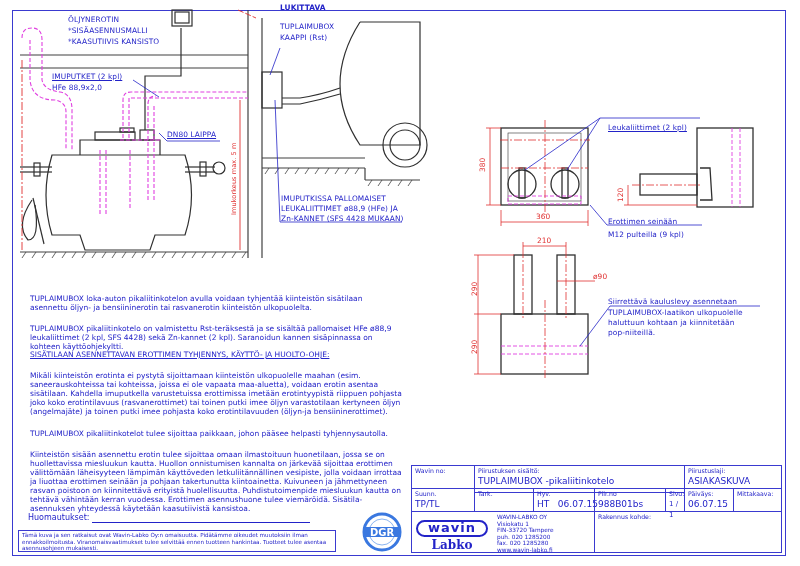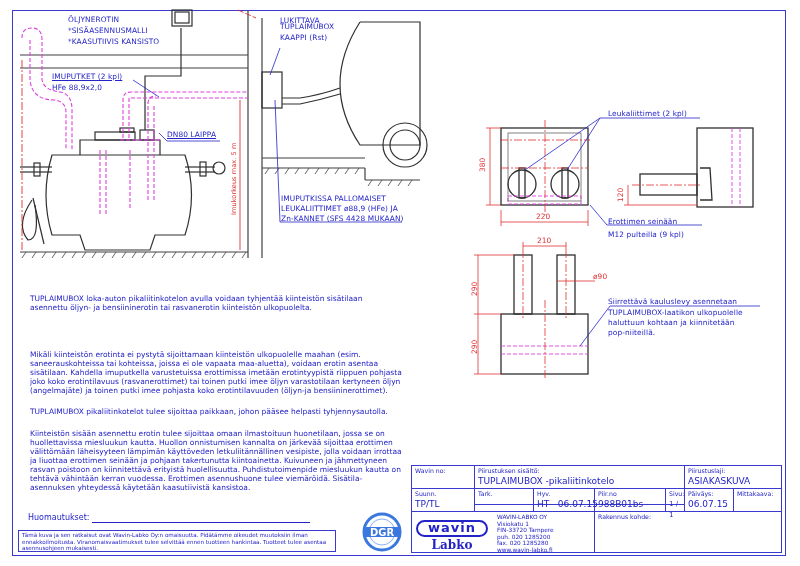--- a/index.html
+++ b/index.html
@@ -199,47 +199,49 @@
   </g>
 </svg>
 
 <div class="lbl" style="left:68px;top:15px;">ÖLJYNEROTIN</div>
 <div class="lbl" style="left:68px;top:26px;">*SISÄASENNUSMALLI</div>
 <div class="lbl" style="left:68px;top:37px;">*KAASUTIIVIS KANSISTO</div>
 <div class="lbl ul" style="left:52px;top:72px;">IMUPUTKET (2 kpl)</div>
 <div class="lbl" style="left:52px;top:83px;">HFe 88,9x2,0</div>
 <div class="lbl ul" style="left:167px;top:130px;">DN80 LAIPPA</div>
 <div class="lbl" style="left:230px;top:215px;transform:rotate(-90deg);transform-origin:left top;color:#e03030;font-size:6.5px;">Imukorkeus max. 5 m</div>
-<div class="lbl" style="left:280px;top:16px;">LUKITTAVA</div>
+<div class="lbl" style="left:280px;top:3px;font-weight:bold;">LUKITTAVA</div>
 <div class="lbl" style="left:280px;top:22px;">TUPLAIMUBOX</div>
 <div class="lbl" style="left:280px;top:33px;">KAAPPI (Rst)</div>
 <div class="lbl" style="left:281px;top:194px;">IMUPUTKISSA PALLOMAISET</div>
 <div class="lbl" style="left:281px;top:204px;">LEUKALIITTIMET ø88,9 (HFe) JA</div>
 <div class="lbl" style="left:281px;top:214px;">Zn-KANNET (SFS 4428 MUKAAN)</div>
 
-<div class="lbl" style="left:608px;top:109px;">Leukaliittimet (2 kpl)</div>
+<div class="lbl" style="left:608px;top:123px;text-decoration:underline;">Leukaliittimet (2 kpl)</div>
 <div class="lbl" style="left:608px;top:217px;">Erottimen seinään</div>
 <div class="lbl" style="left:608px;top:230px;">M12 pulteilla (9 kpl)</div>
 <div class="lbl" style="left:608px;top:297px;">Siirrettävä kauluslevy asennetaan</div>
 <div class="lbl" style="left:608px;top:308px;">TUPLAIMUBOX-laatikon ulkopuolelle</div>
 <div class="lbl" style="left:608px;top:318px;">haluttuun kohtaan ja kiinnitetään</div>
 <div class="lbl" style="left:608px;top:328px;">pop-niiteillä.</div>
 
 <div class="lbl" style="left:478px;top:172px;transform:rotate(-90deg);transform-origin:left top;color:#e03030;">380</div>
-<div class="lbl" style="left:536px;top:212px;color:#e03030;">220</div>
+<div class="lbl" style="left:536px;top:212px;color:#e03030;">360</div>
 <div class="lbl" style="left:616px;top:202px;transform:rotate(-90deg);transform-origin:left top;color:#e03030;">120</div>
 <div class="lbl" style="left:537px;top:236px;color:#e03030;">210</div>
 <div class="lbl" style="left:581px;top:272px;color:#e03030;margin-left:12px;">ø90</div>
 <div class="lbl" style="left:470px;top:296px;transform:rotate(-90deg);transform-origin:left top;color:#e03030;">290</div>
 <div class="lbl" style="left:470px;top:354px;transform:rotate(-90deg);transform-origin:left top;color:#e03030;">290</div>
 
 <div class="body-text" style="top:282px;">
   <p>TUPLAIMUBOX loka-auton pikaliitinkotelon avulla voidaan tyhjentää kiinteistön sisätilaan asennettu öljyn- ja bensiininerotin tai rasvanerotin kiinteistön ulkopuolelta.</p>
+  <p>TUPLAIMUBOX pikaliitinkotelo on valmistettu Rst-teräksestä ja se sisältää pallomaiset HFe ø88,9 leukaliittimet (2 kpl, SFS 4428) sekä Zn-kannet (2 kpl). Saranoidun kannen sisäpinnassa on kohteen käyttöohjekyltti.</p>
 </div>
 <div class="body-text" style="top:338px;">
+  <p class="ul">SISÄTILAAN ASENNETTAVAN EROTTIMEN TYHJENNYS, KÄYTTÖ- JA HUOLTO-OHJE:</p>
   <p>Mikäli kiinteistön erotinta ei pystytä sijoittamaan kiinteistön ulkopuolelle maahan (esim. saneerauskohteissa tai kohteissa, joissa ei ole vapaata maa-aluetta), voidaan erotin asentaa sisätilaan. Kahdella imuputkella varustetuissa erottimissa imetään erotintyypistä riippuen pohjasta joko koko erotintilavuus (rasvanerottimet) tai toinen putki imee öljyn varastotilaan kertyneen öljyn (angelmajäte) ja toinen putki imee pohjasta koko erotintilavuuden (öljyn-ja bensiininerottimet).</p>
   <p>TUPLAIMUBOX pikaliitinkotelot tulee sijoittaa paikkaan, johon pääsee helpasti tyhjennysautolla.</p>
   <p>Kiinteistön sisään asennettu erotin tulee sijoittaa omaan ilmastoituun huonetilaan, jossa se on huollettavissa miesluukun kautta. Huollon onnistumisen kannalta on järkevää sijoittaa erottimen välittömään läheisyyteen lämpimän käyttöveden letkuliitännällinen vesipiste, jolla voidaan irrottaa ja liuottaa erottimen seinään ja pohjaan takertunutta kiintoainetta. Kuivuneen ja jähmettyneen rasvan poistoon on kiinnitettävä erityistä huolellisuutta. Puhdistutoimenpide miesluukun kautta on tehtävä vähintään kerran vuodessa. Erottimen asennushuone tulee viemäröidä. Sisätila-asennuksen yhteydessä käytetään kaasutiivistä kansistoa.</p>
 </div>
 
 <div class="remarks">Huomautukset:</div>
 <div class="remarks-line"></div>
 
 <div class="disclaimer">Tämä kuva ja sen ratkaisut ovat Wavin-Labko Oy:n omaisuutta. Pidätämme oikeudet muutoksiin ilman ennakkoilmoitusta. Viranomaisvaatimukset tulee selvittää ennen tuotteen hankintaa. Tuotteet tulee asentaa asennusohjeen mukaisesti.</div>
 
@@ -247,21 +249,21 @@
   <circle cx="22" cy="20" r="18" fill="#ffffff" stroke="#3a78e0" stroke-width="3"></circle>
   <circle cx="22" cy="20" r="13" fill="none" stroke="#8ab4f0" stroke-width="1"></circle>
   <rect x="3" y="15" width="38" height="10" fill="#3a78e0"></rect>
   <text x="22" y="24" font-size="10" text-anchor="middle" fill="#ffffff" font-family="DejaVu Sans, sans-serif" font-weight="bold">DGR</text>
 </svg>
 
 <div class="cell" style="left:411px;top:465px;width:64px;height:24px;">
   <span class="cap">Wavin no:</span>
   <span class="val"></span>
 </div>
-<div class="cell" style="left:474px;top:465px;width:211px;height:40px;">
+<div class="cell" style="left:474px;top:465px;width:211px;height:28px;">
   <span class="cap">Piirustuksen sisältö:</span>
   <span class="val">TUPLAIMUBOX -pikaliitinkotelo</span>
 </div>
 <div class="cell" style="left:684px;top:465px;width:98px;height:24px;">
   <span class="cap">Piirustuslaji:</span>
   <span class="val">ASIAKASKUVA</span>
 </div>
 
 <div class="cell" style="left:411px;top:488px;width:64px;height:24px;">
   <span class="cap">Suunn.</span>

